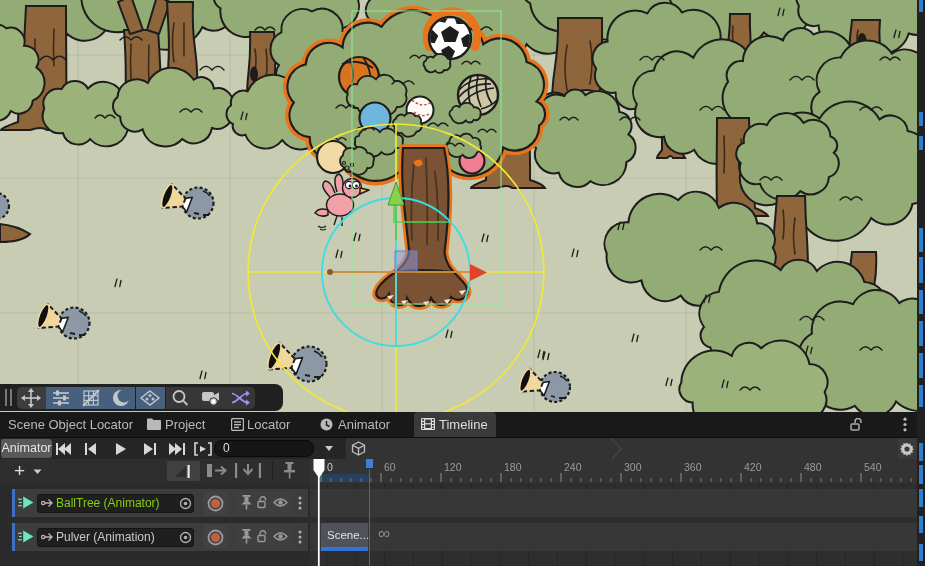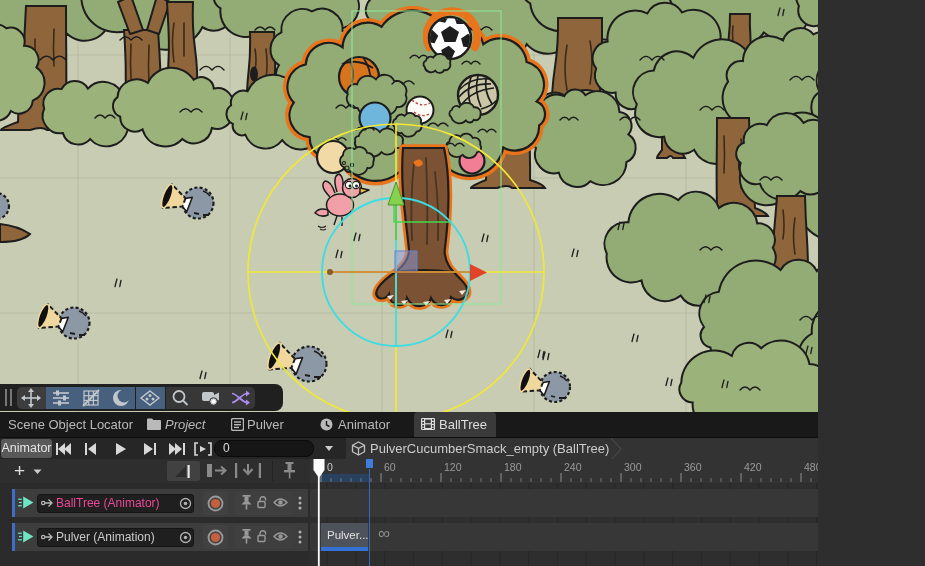--- a/index.html
+++ b/index.html
@@ -1,18 +1,18 @@
 <!DOCTYPE html>
 <html><head><meta charset="utf-8">
 <style>
 html,body{margin:0;padding:0;width:925px;height:566px;overflow:hidden;background:#2e2e2e;
 font-family:"Liberation Sans",sans-serif;-webkit-font-smoothing:antialiased;}
 *{box-sizing:border-box;}
 .abs{position:absolute;}
-#stage{position:relative;width:818px;height:566px;overflow:hidden;}
+#stage{position:relative;width:925px;height:566px;overflow:hidden;}
 svg{display:block;}
 </style></head><body>
 <div id="stage">
 <svg width="925" height="412" viewBox="0 0 925 412" style="position:absolute;left:0;top:0">
       <rect x="0" y="0" width="925" height="412" fill="#c7ccb2"></rect>
       <line x1="78" y1="0" x2="78" y2="412" stroke="#000" stroke-opacity="0.08" stroke-width="1"></line>
       <line x1="230" y1="0" x2="230" y2="412" stroke="#000" stroke-opacity="0.08" stroke-width="1"></line>
       <line x1="382" y1="0" x2="382" y2="412" stroke="#000" stroke-opacity="0.08" stroke-width="1"></line>
       <line x1="534" y1="0" x2="534" y2="412" stroke="#000" stroke-opacity="0.08" stroke-width="1"></line>
       <line x1="686" y1="0" x2="686" y2="412" stroke="#000" stroke-opacity="0.08" stroke-width="1"></line>
@@ -380,30 +380,30 @@
       </svg>
     </div>
     <div class="abs" style="left:0;top:412px;width:925px;height:25px;background:#191919;"></div>
     <div class="abs" style="left:414px;top:412px;width:82px;height:25px;background:#3a3a3a;border-radius:4px 4px 0 0;"></div>
     <div class="abs" style="left:8px;top:417px;font-size:13px;color:#b9b9b9;white-space:nowrap;">Scene Object Locator</div>
     <div class="abs" style="left:147px;top:418px;">
       <svg width="14" height="12" viewBox="0 0 14 12">
         <path d="M0,1.5 Q0,0.5 1,0.5 L5,0.5 L6.5,2 L13,2 Q14,2 14,3 L14,11 Q14,12 13,12 L1,12 Q0,12 0,11 Z" fill="#b9b9b9"></path>
       </svg>
     </div>
-    <div class="abs" style="left:165px;top:417px;font-size:13px;color:#b9b9b9;white-space:nowrap;font-style:italic;">Project</div>
+    <div class="abs" style="left:165px;top:417px;font-size:13px;color:#b9b9b9;white-space:nowrap;">Project</div>
     <div class="abs" style="left:231px;top:418px;">
       <svg width="13" height="13" viewBox="0 0 13 13">
         <rect x="0.5" y="0.5" width="12" height="12" rx="1.5" fill="none" stroke="#b9b9b9" stroke-width="1.4"></rect>
         <line x1="3" y1="4" x2="10" y2="4" stroke="#b9b9b9" stroke-width="1.4"></line>
         <line x1="3" y1="6.7" x2="10" y2="6.7" stroke="#b9b9b9" stroke-width="1.4"></line>
         <line x1="3" y1="9.4" x2="8" y2="9.4" stroke="#b9b9b9" stroke-width="1.4"></line>
       </svg>
     </div>
-    <div class="abs" style="left:247px;top:417px;font-size:13px;color:#b9b9b9;white-space:nowrap;">Pulver</div>
+    <div class="abs" style="left:247px;top:417px;font-size:13px;color:#b9b9b9;white-space:nowrap;">Locator</div>
     <div class="abs" style="left:320px;top:418px;">
       <svg width="13" height="13" viewBox="0 0 13 13">
         <circle cx="6.5" cy="6.5" r="6" fill="#b9b9b9"></circle>
         <path d="M6.5,3 L6.5,7 L9.5,8.5" stroke="#191919" stroke-width="1.4" fill="none"></path>
       </svg>
     </div>
     <div class="abs" style="left:338px;top:417px;font-size:13px;color:#b9b9b9;white-space:nowrap;">Animator</div>
     <div class="abs" style="left:421px;top:418px;">
       <svg width="14" height="12" viewBox="0 0 14 12">
         <g fill="#ddd">
@@ -416,21 +416,21 @@
             <rect x="11" y="1" width="1.8" height="1.8"></rect>
             <rect x="11" y="4" width="1.8" height="1.8"></rect>
             <rect x="11" y="7" width="1.8" height="1.8"></rect>
             <rect x="11" y="9.6" width="1.8" height="1.4"></rect>
             <rect x="4.2" y="1.6" width="5.6" height="3.6"></rect>
             <rect x="4.2" y="6.4" width="5.6" height="3.6"></rect>
           </g>
         </g>
       </svg>
     </div>
-    <div class="abs" style="left:439px;top:417px;font-size:13px;color:#dedede;white-space:nowrap;">BallTree</div>
+    <div class="abs" style="left:439px;top:417px;font-size:13px;color:#dedede;white-space:nowrap;">Timeline</div>
     <div class="abs" style="left:849px;top:418px;">
       <svg width="14" height="14" viewBox="0 0 14 14">
         <g stroke="#aaa" stroke-width="1.5" fill="none">
           <rect x="2" y="6" width="8" height="6" rx="1"></rect>
           <path d="M4,6 V4.5 A3 3 0 0 1 10,4.5 V6" transform="translate(2,-1)"></path>
         </g>
       </svg>
     </div>
     <div class="abs" style="left:903px;top:417px;color:#ccc;font-size:13px;letter-spacing:0;">
       <svg width="4" height="15" viewBox="0 0 4 15">
@@ -496,21 +496,20 @@
       </svg>
     </div>
     <div class="abs" style="left:351px;top:441px;">
       <svg width="15" height="15" viewBox="0 0 15 15">
         <g stroke="#c0c0c0" stroke-width="1.3" fill="none" stroke-linejoin="round">
           <path d="M7.5,1 L13.5,4.2 L13.5,10.8 L7.5,14 L1.5,10.8 L1.5,4.2 Z"></path>
           <path d="M1.5,4.2 L7.5,7.4 L13.5,4.2 M7.5,7.4 L7.5,14"></path>
         </g>
       </svg>
     </div>
-    <div class="abs" style="left:370px;top:440.5px;font-size:13px;color:#cccccc;white-space:nowrap;">PulverCucumberSmack_empty (BallTree)</div>
     <div class="abs" style="left:898px;top:438px;width:18.5px;height:21px;background:#3a3a3a;display:flex;align-items:center;justify-content:center;">
       <svg width="14" height="14" viewBox="0 0 14 14">
         <path fill="#c8c8c8" d="M7,0.5 L8.3,2.3 L10.4,1.6 L10.8,3.8 L13,4.2 L12.3,6.3 L14,7 L12.3,8.3 L13,10.4 L10.8,10.8 L10.4,13 L8.3,12.3 L7,14 L5.7,12.3 L3.6,13 L3.2,10.8 L1,10.4 L1.7,8.3 L0,7 L1.7,5.7 L1,3.6 L3.2,3.2 L3.6,1 L5.7,1.7 Z"></path>
         <circle cx="7" cy="7" r="2.6" fill="#3a3a3a"></circle>
       </svg>
     </div>
     <div class="abs" style="left:0;top:459px;width:309px;height:24px;background:#2e2e2e;"></div>
     <div class="abs" style="left:14px;top:462px;color:#ddd;font-size:19px;font-weight:400;line-height:17px;">+</div>
     <div class="abs" style="left:33px;top:468px;">
       <svg width="9" height="7" viewBox="0 0 9 7">
@@ -643,21 +642,21 @@
       <line x1="420.2" y1="0" x2="420.2" y2="83" stroke="#272727" stroke-width="1"></line>
       <line x1="449.0" y1="0" x2="449.0" y2="83" stroke="#272727" stroke-width="1"></line>
       <line x1="477.8" y1="0" x2="477.8" y2="83" stroke="#272727" stroke-width="1"></line>
       <line x1="506.6" y1="0" x2="506.6" y2="83" stroke="#272727" stroke-width="1"></line>
       <line x1="535.4" y1="0" x2="535.4" y2="83" stroke="#272727" stroke-width="1"></line>
       <line x1="564.2" y1="0" x2="564.2" y2="83" stroke="#272727" stroke-width="1"></line>
       <line x1="593.0" y1="0" x2="593.0" y2="83" stroke="#272727" stroke-width="1"></line>
     </svg>
     <div class="abs" style="left:310px;top:489px;width:606.5px;height:28px;background:#373737;"></div>
     <div class="abs" style="left:310px;top:523px;width:606.5px;height:28px;background:#373737;"></div>
-    <div class="abs" style="left:321px;top:523px;width:47px;height:28px;background:#4e525a;border-bottom:4px solid #3472d8;color:#e2e2e2;font-size:11.5px;line-height:24px;padding-left:6px;">Pulver...</div>
+    <div class="abs" style="left:321px;top:523px;width:47px;height:28px;background:#4e525a;border-bottom:4px solid #3472d8;color:#e2e2e2;font-size:11.5px;line-height:24px;padding-left:6px;">Scene...</div>
     <div class="abs" style="left:378px;top:524px;color:#8a8a8a;font-size:17px;">∞</div>
     <div class="abs" style="left:369px;top:469px;width:1.2px;height:97px;background:#3569bd;"></div>
     <div class="abs" style="left:12px;top:489px;width:3px;height:28px;background:#3d6fc8;"></div>
     <div class="abs" style="left:15px;top:489px;width:293px;height:28px;background:#3d3d3d;"></div>
     <div class="abs" style="left:18px;top:496px;">
       <svg width="16" height="13" viewBox="0 0 17 14">
         <g stroke="#6fe6c3" stroke-width="1.3">
           <line x1="0" y1="3.5" x2="4" y2="3.5"></line>
           <line x1="1" y1="7" x2="4" y2="7"></line>
           <line x1="0" y1="10.5" x2="4" y2="10.5"></line>
@@ -667,21 +666,21 @@
     </div>
     <div class="abs" style="left:37px;top:493.5px;width:157px;height:19px;background:#1f1f1f;border:1px solid #161616;border-radius:3px;"></div>
     <div class="abs" style="left:41px;top:497px;">
       <svg width="13" height="12" viewBox="0 0 13 12">
         <g stroke="#b8b8b8" stroke-width="1.3" fill="none">
           <circle cx="2.2" cy="6" r="1.7"></circle>
           <path d="M4,6 H10 M7.5,2.5 L11,6 L7.5,9.5"></path>
         </g>
       </svg>
     </div>
-    <div class="abs" style="left:56px;top:495.5px;font-size:12px;color:#ec4899;white-space:nowrap;">BallTree (Animator)</div>
+    <div class="abs" style="left:56px;top:495.5px;font-size:12px;color:#84cc16;white-space:nowrap;">BallTree (Animator)</div>
     <div class="abs" style="left:179px;top:497px;">
       <svg width="13" height="13" viewBox="0 0 13 13">
         <circle cx="6.5" cy="6.5" r="5" fill="none" stroke="#b0b0b0" stroke-width="1.3"></circle>
         <circle cx="6.5" cy="6.5" r="1.8" fill="#b0b0b0"></circle>
       </svg>
     </div>
     <div class="abs" style="left:203px;top:491px;width:25px;height:24px;background:#414141;border-radius:3px;"></div>
     <div class="abs" style="left:207px;top:495px;">
       <svg width="17" height="17" viewBox="0 0 17 17">
         <circle cx="8.5" cy="8.5" r="7" fill="none" stroke="#9a9a9a" stroke-width="1.8"></circle>

